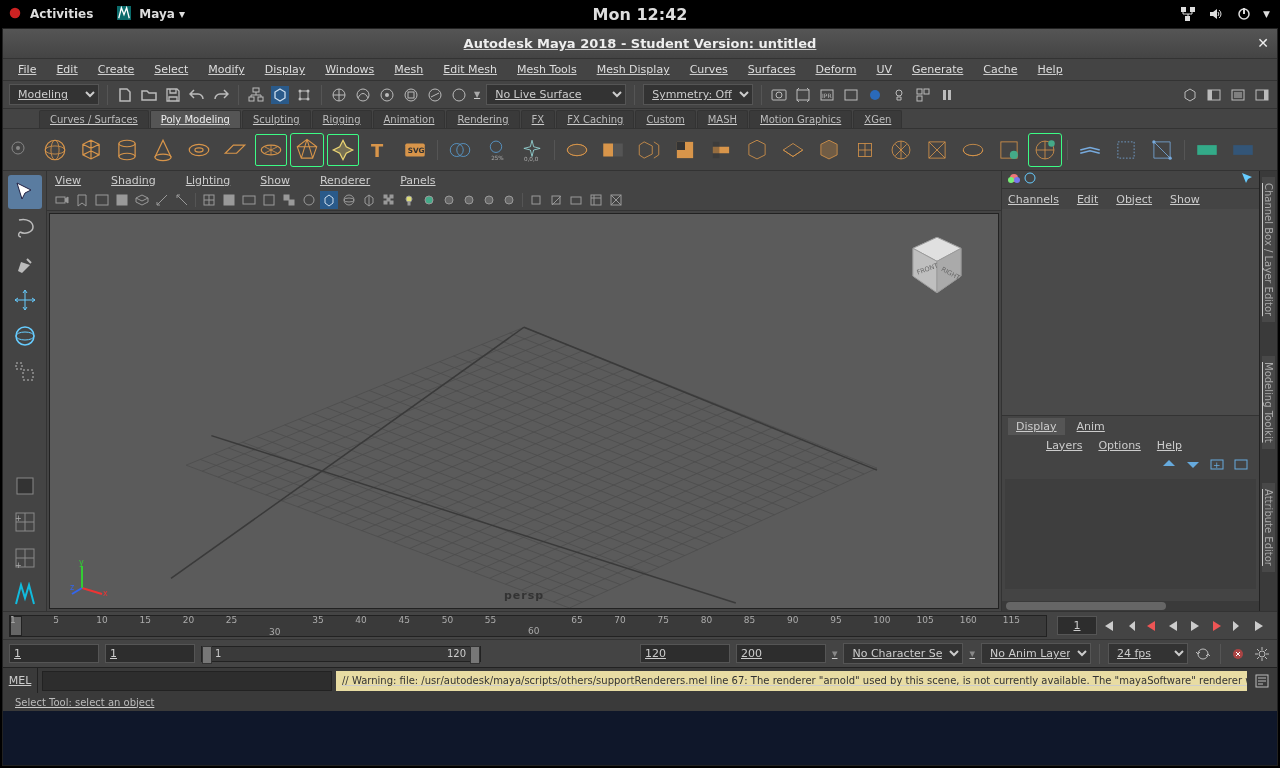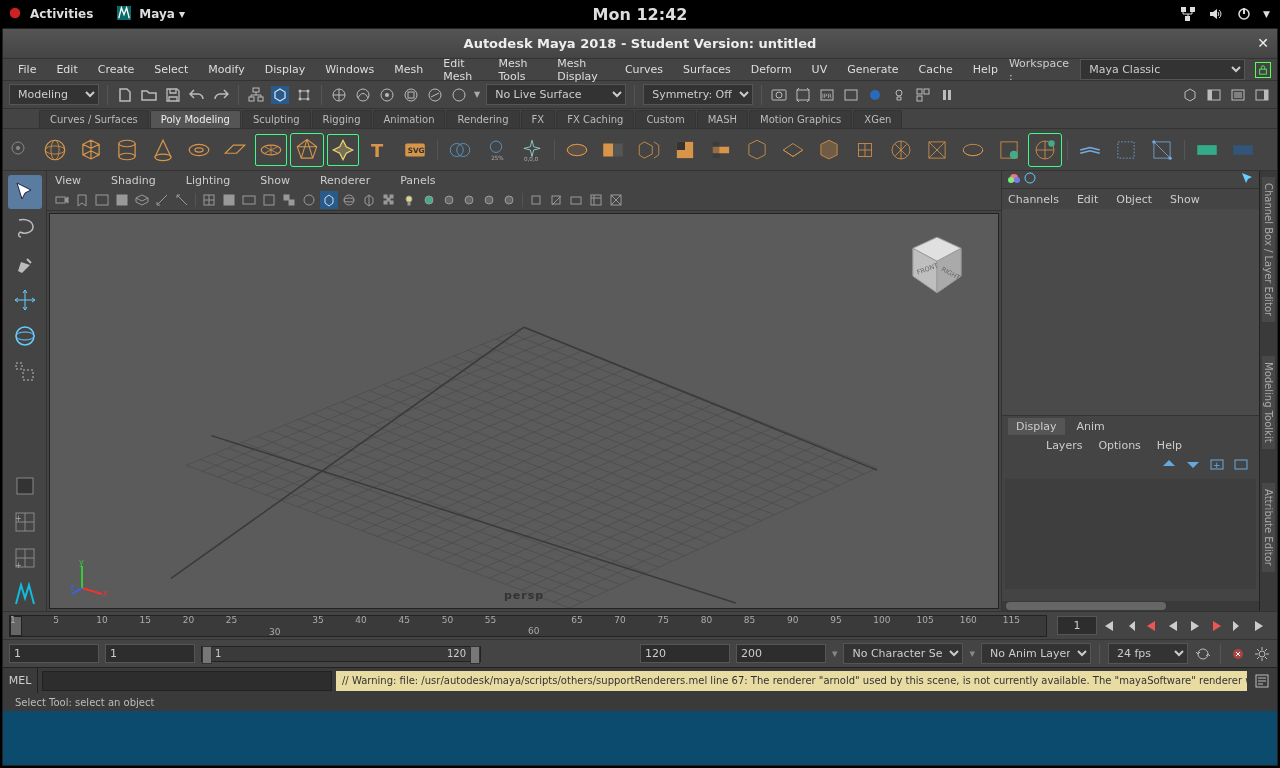--- a/index.html
+++ b/index.html
@@ -2,21 +2,21 @@
 <html><head>
 <meta charset="utf-8">
 <style>
 * { margin:0; padding:0; box-sizing:border-box; font-family:"DejaVu Sans","Segoe UI",Arial,sans-serif; }
 body { width:1280px; height:768px; background:#000; color:#ccc; font-size:11px; overflow:hidden; position:relative;}
 .topbar{height:28px;background:#000;color:#ddd;display:flex;align-items:center;padding:0 8px;position:relative;}
 .topbar .left,.topbar .right{display:flex;align-items:center;gap:8px;}
 .topbar .center{position:absolute;left:50%;transform:translateX(-50%);font-weight:bold;font-size:16px;}
 .topbar .right{position:absolute;right:10px;display:flex;gap:10px;}
 .topbar svg{width:14px;height:14px;fill:#ddd;}
-.win{position:absolute;left:2px;right:2px;top:28px;bottom:2px;background:#0c4a6e;border:1px solid #222;}
+.win{position:absolute;left:2px;right:2px;top:28px;bottom:2px;background:#0f172a;border:1px solid #222;text-decoration:underline;}
 .titlebar{height:30px;background:linear-gradient(#555,#444);display:flex;align-items:center;justify-content:center;font-weight:bold;color:#eee;font-size:13px;position:relative;border-bottom:1px solid #333;}
 .titlebar .close{position:absolute;right:8px;top:6px;font-size:14px;cursor:pointer;}
 .menubar{height:22px;background:#444;display:flex;align-items:center;padding:0 6px;gap:2px;border-bottom:1px solid #333;}
 .menubar .mitem{padding:2px 9px;color:#ddd;font-size:11px;}
 .menubar .wspace{margin-left:auto;display:flex;align-items:center;gap:6px;}
 .menubar select,.tb select,.bot select,.bot input,.tlrow input{background:#333;color:#ccc;border:1px solid #555;font-size:11px;padding:2px 4px;}
 .menubar select{width:170px;}
 .tb{height:28px;background:#444;border-bottom:1px solid #333;display:flex;align-items:center;padding:0 6px;gap:6px;}
 .tb .sel{width:90px;}
 .vsep{width:1px;height:20px;background:#2a2a2a;margin:0 2px;border-right:1px solid #555;}
@@ -143,30 +143,20 @@
     <span class="mitem">Edit Mesh</span>
     <span class="mitem">Mesh Tools</span>
     <span class="mitem">Mesh Display</span>
     <span class="mitem">Curves</span>
     <span class="mitem">Surfaces</span>
     <span class="mitem">Deform</span>
     <span class="mitem">UV</span>
     <span class="mitem">Generate</span>
     <span class="mitem">Cache</span>
     <span class="mitem">Help</span>
-    <div class="wspace">
-      <span>Workspace :</span>
-      <select><option>Maya Classic</option></select>
-      <span class="lock">
-          <svg viewBox="0 0 12 12" width="10" height="10">
-            <rect x="2" y="5" width="8" height="6" fill="none" stroke="#5f5"></rect>
-            <path d="M4 5V3a2 2 0 014 0v2" stroke="#5f5" fill="none"></path>
-          </svg>
-        </span>
-    </div>
   </div>
 
   <div class="tb">
     <select class="sel"><option>Modeling</option></select>
     <div class="vsep"></div>
     <span class="ic">
         <svg viewBox="0 0 16 16">
           <path d="M3 2h7l3 3v9H3z" fill="none" stroke="#bbb" stroke-width="1.5"></path>
         </svg>
       </span>

